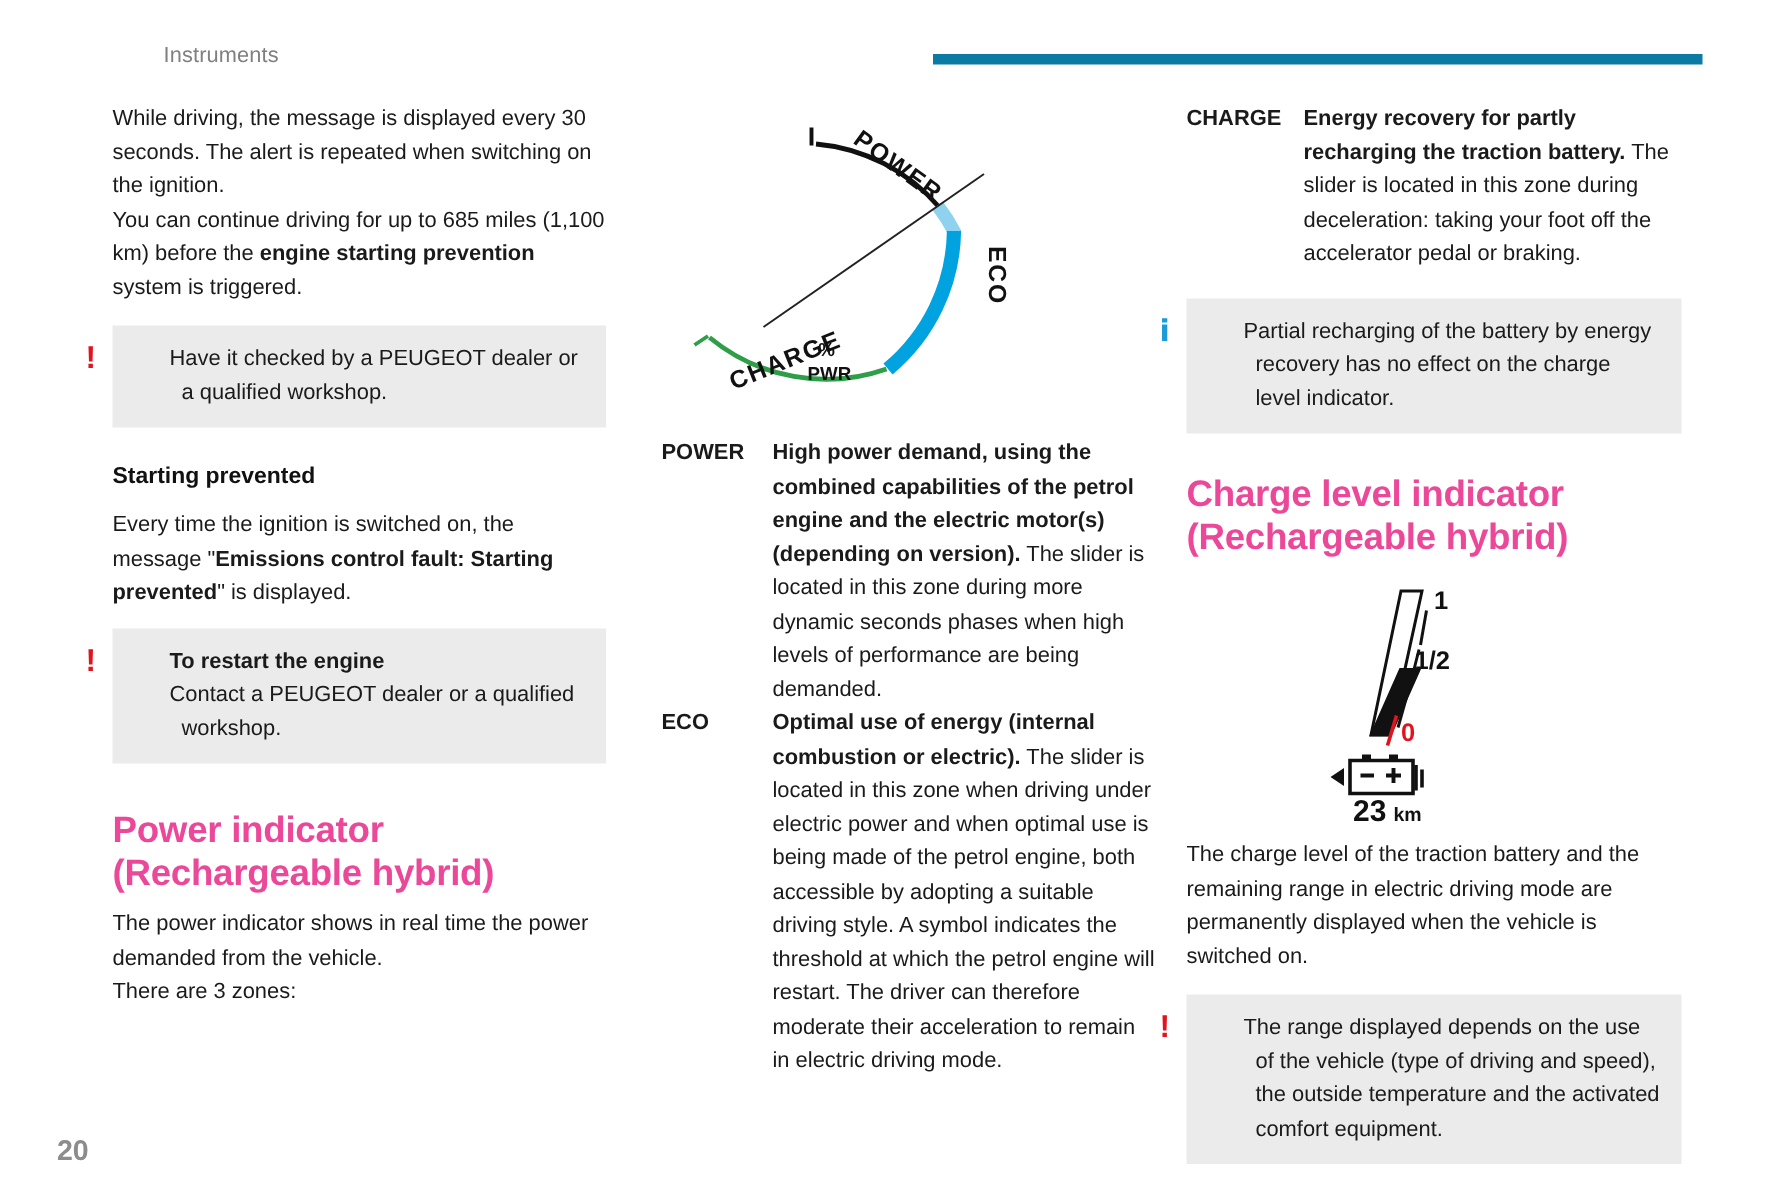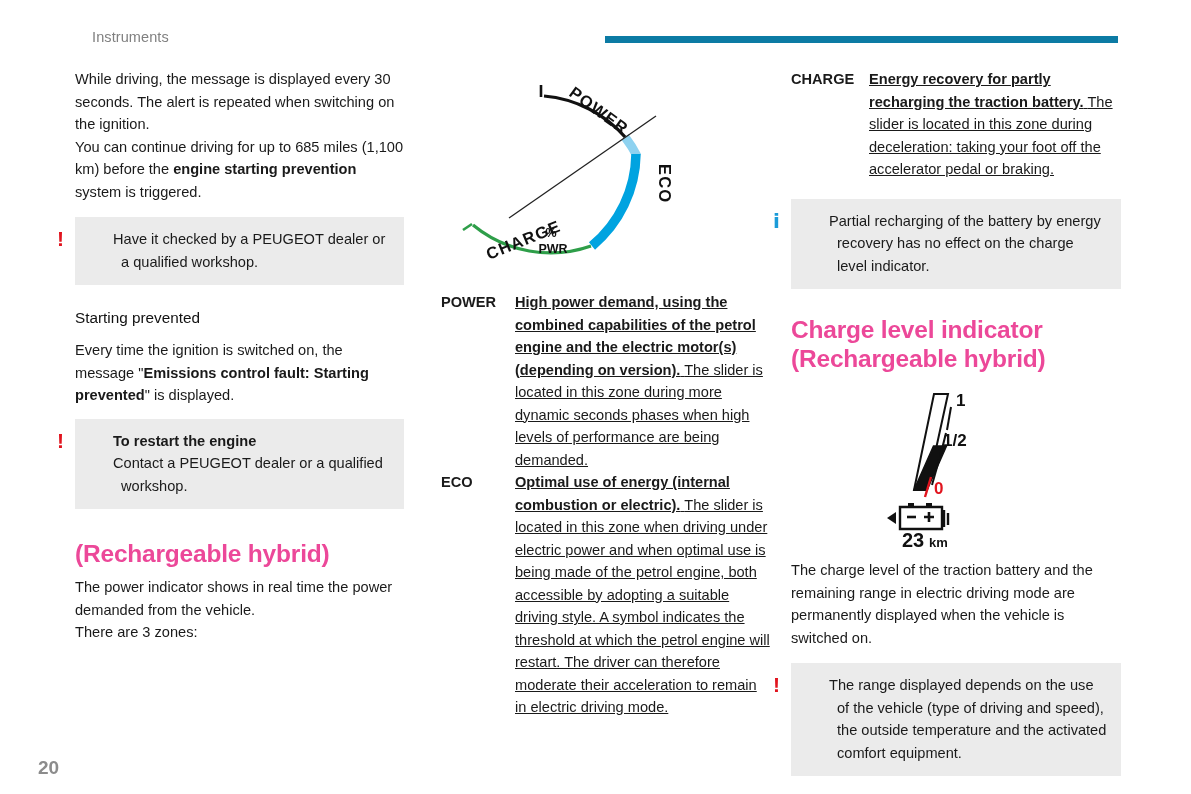--- a/index.html
+++ b/index.html
@@ -12,21 +12,21 @@
     height: 794px;
     font-family: "Liberation Sans", sans-serif;
     color: #1a1a1a;
     position: relative;
     overflow: hidden;
   }
 
   
   .header-bar {
     position: absolute;
-    left: 0; top: 0;
+    left: 17px; top: 0;
     width: 1116px;
     height: 56px;
     text-align: right;
   }
   .header-title {
     position: absolute;
     left: 92px;
     top: 29px;
     font-size: 14.5px;
     color: #808080;
@@ -62,21 +62,21 @@
     font-size: 14.6px;
     line-height: 22.5px;
     color: #1a1a1a;
   }
   .para + .para { margin-top: 0; }
   b, .bold { font-weight: bold; }
 
   h2.section-heading {
     margin: 0;
     font-size: 15.3px;
-    font-weight: normal;
+    font-weight: bold;
     line-height: 22px;
     color: #111;
   }
   h1.big-heading {
     margin: 0;
     font-size: 24.5px;
     font-weight: bold;
     line-height: 29px;
     color: #ec4899;
     letter-spacing: -0.2px;
@@ -140,21 +140,20 @@
     line-height: 22.5px;
     flex: 0 0 auto;
     white-space: nowrap;
   }
   .term-w-mid { width: 74px; }
   .term-w-right { width: 78px; }
   .defrow .defn {
     font-size: 14.6px;
     line-height: 22.5px;
     flex: 1 1 auto;
-    text-decoration: underline;
   }
 
   
   .gauge-fig {
     position: relative;
     width: 330px;
     height: 215px;
   }
   .gauge-fig svg { display: block; }
 
@@ -218,20 +217,21 @@
           <span class="icon-warn">!</span><b>To restart the engine</b>
         </span>
         <span style="display:block; padding-left:32px; text-indent:-32px;">
           <span class="icon-warn" style="visibility:hidden;">!</span><span>Contact a PEUGEOT dealer or a qualified workshop.</span>
         </span>
       </div>
     </div>
 
     <div class="spacer-30"></div>
 
+    <h1 class="big-heading">Power indicator</h1>
     <h1 class="big-heading">(Rechargeable hybrid)</h1>
 
     <div class="spacer-8"></div>
 
     <p class="para">The power indicator shows in real time the power demanded from the vehicle.</p>
     <p class="para">There are 3 zones:</p>
   </div>
 
   <div class="col col-mid">
 

